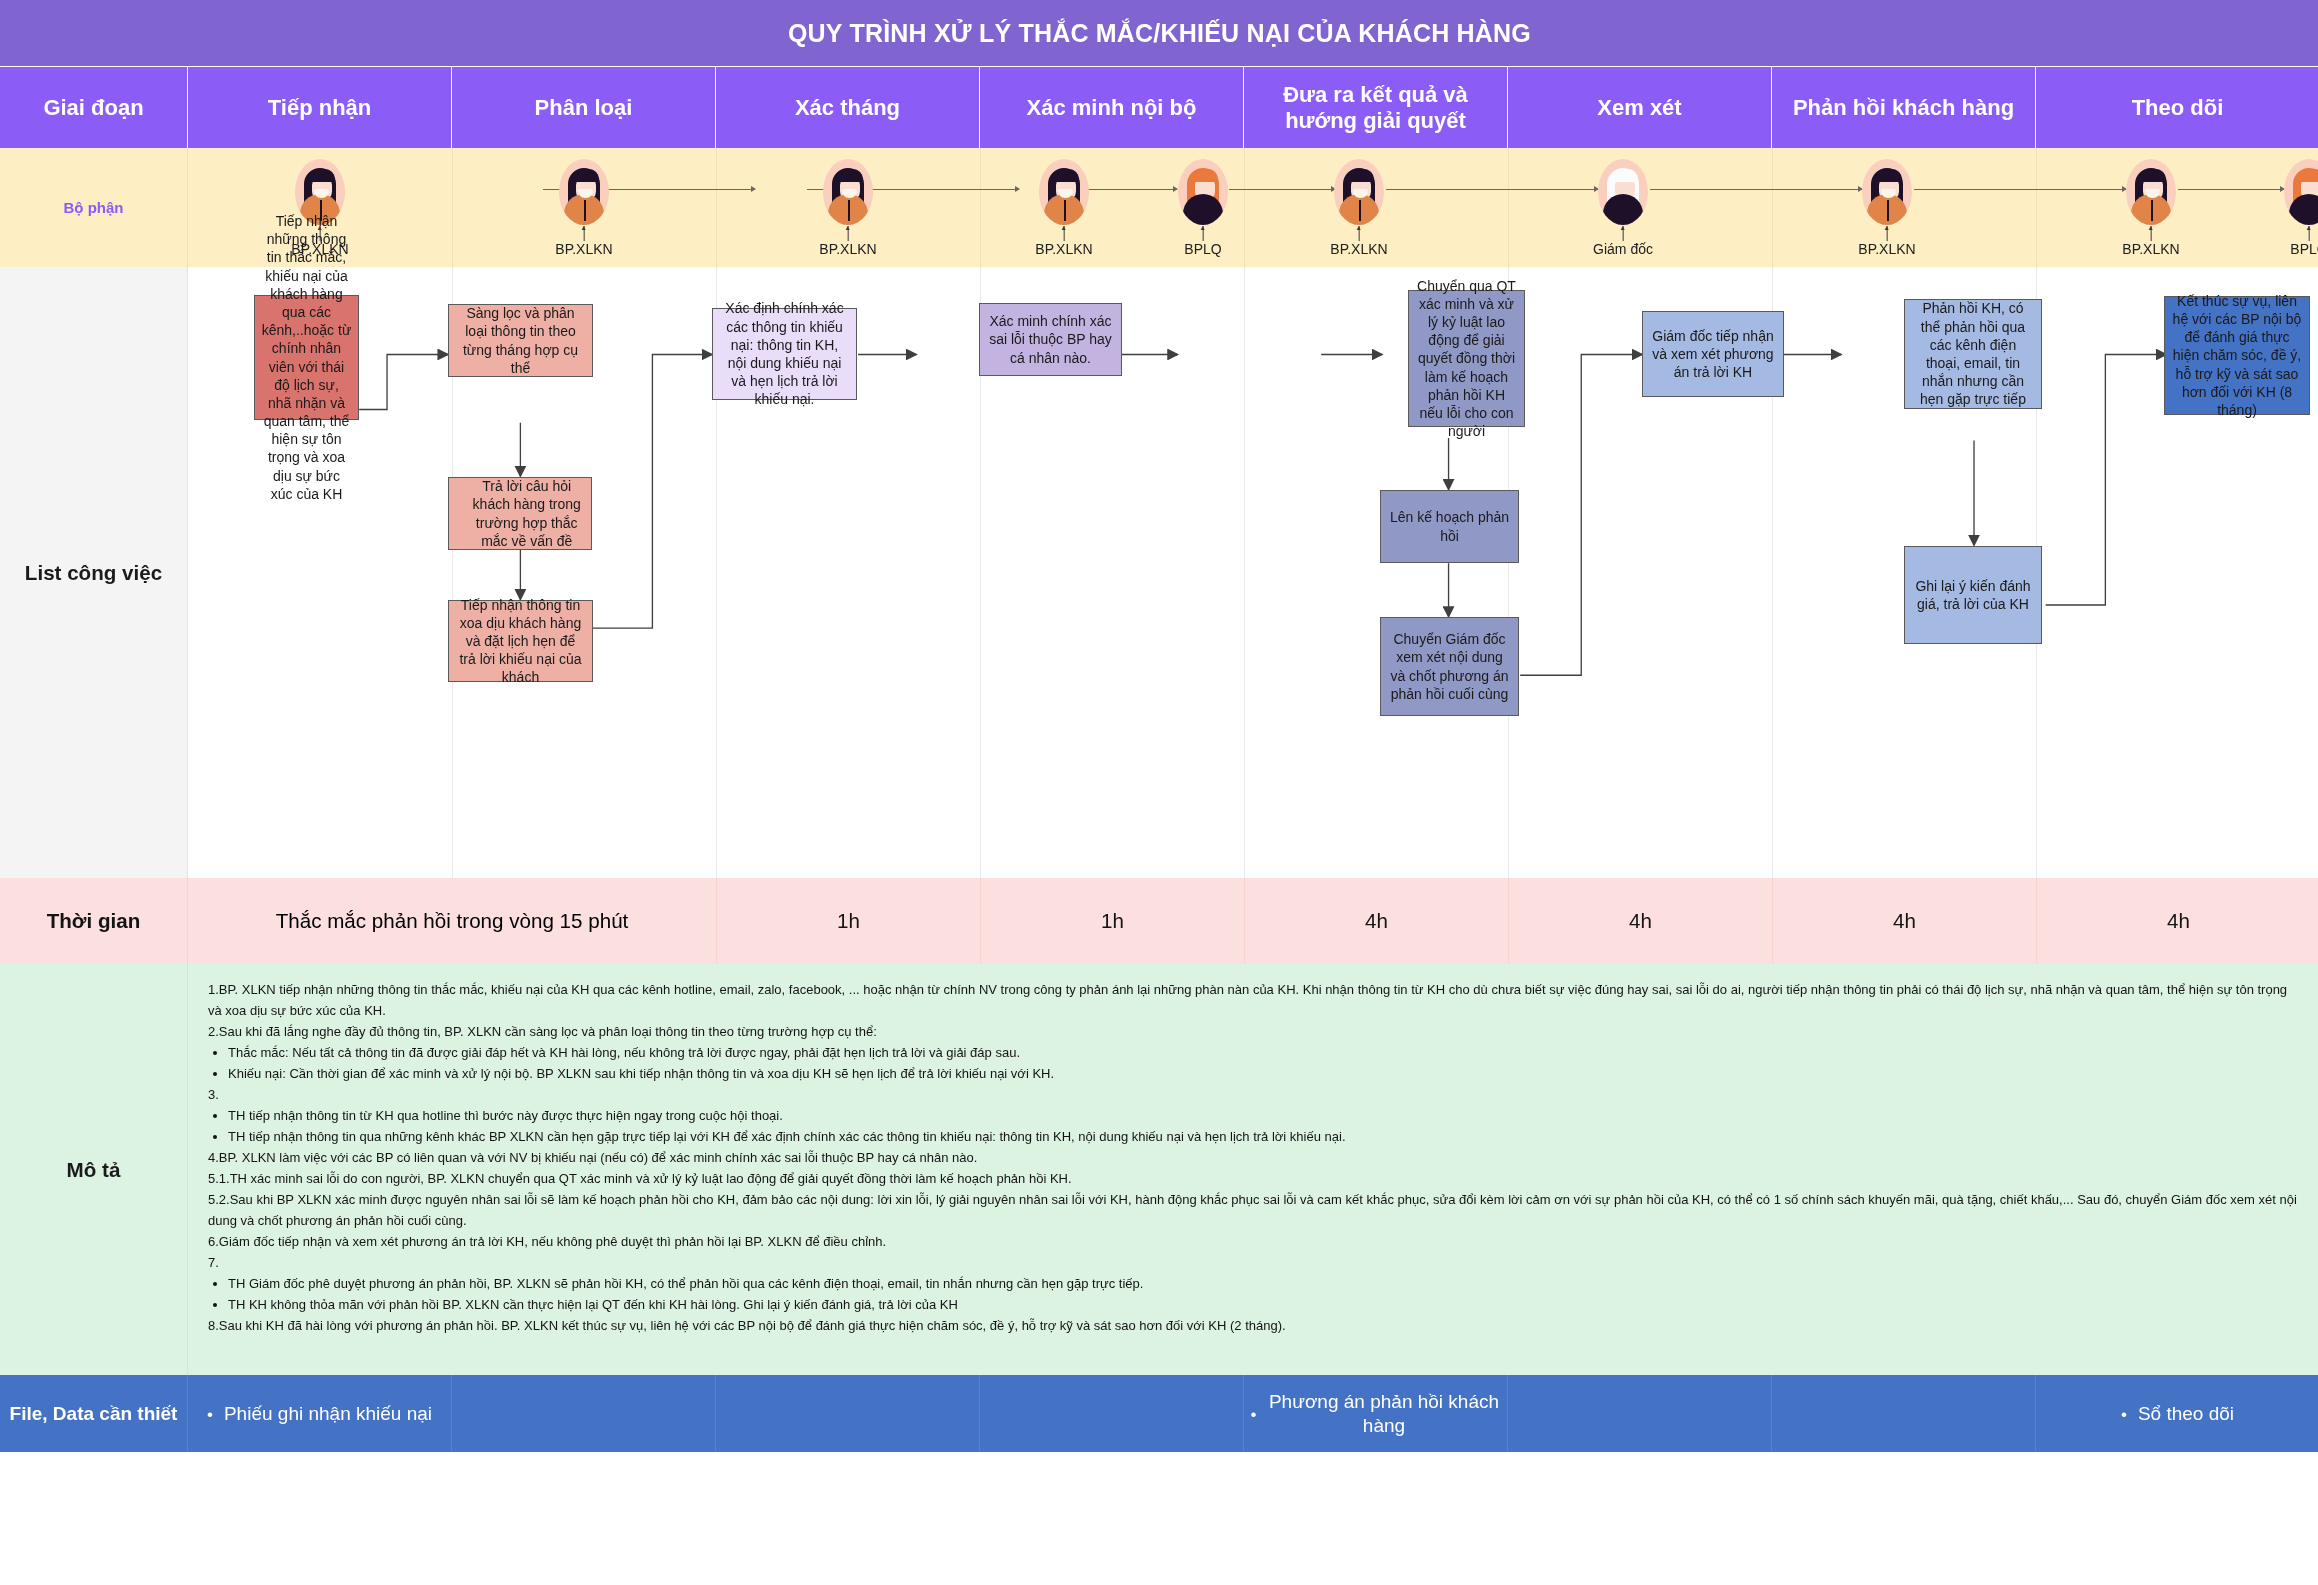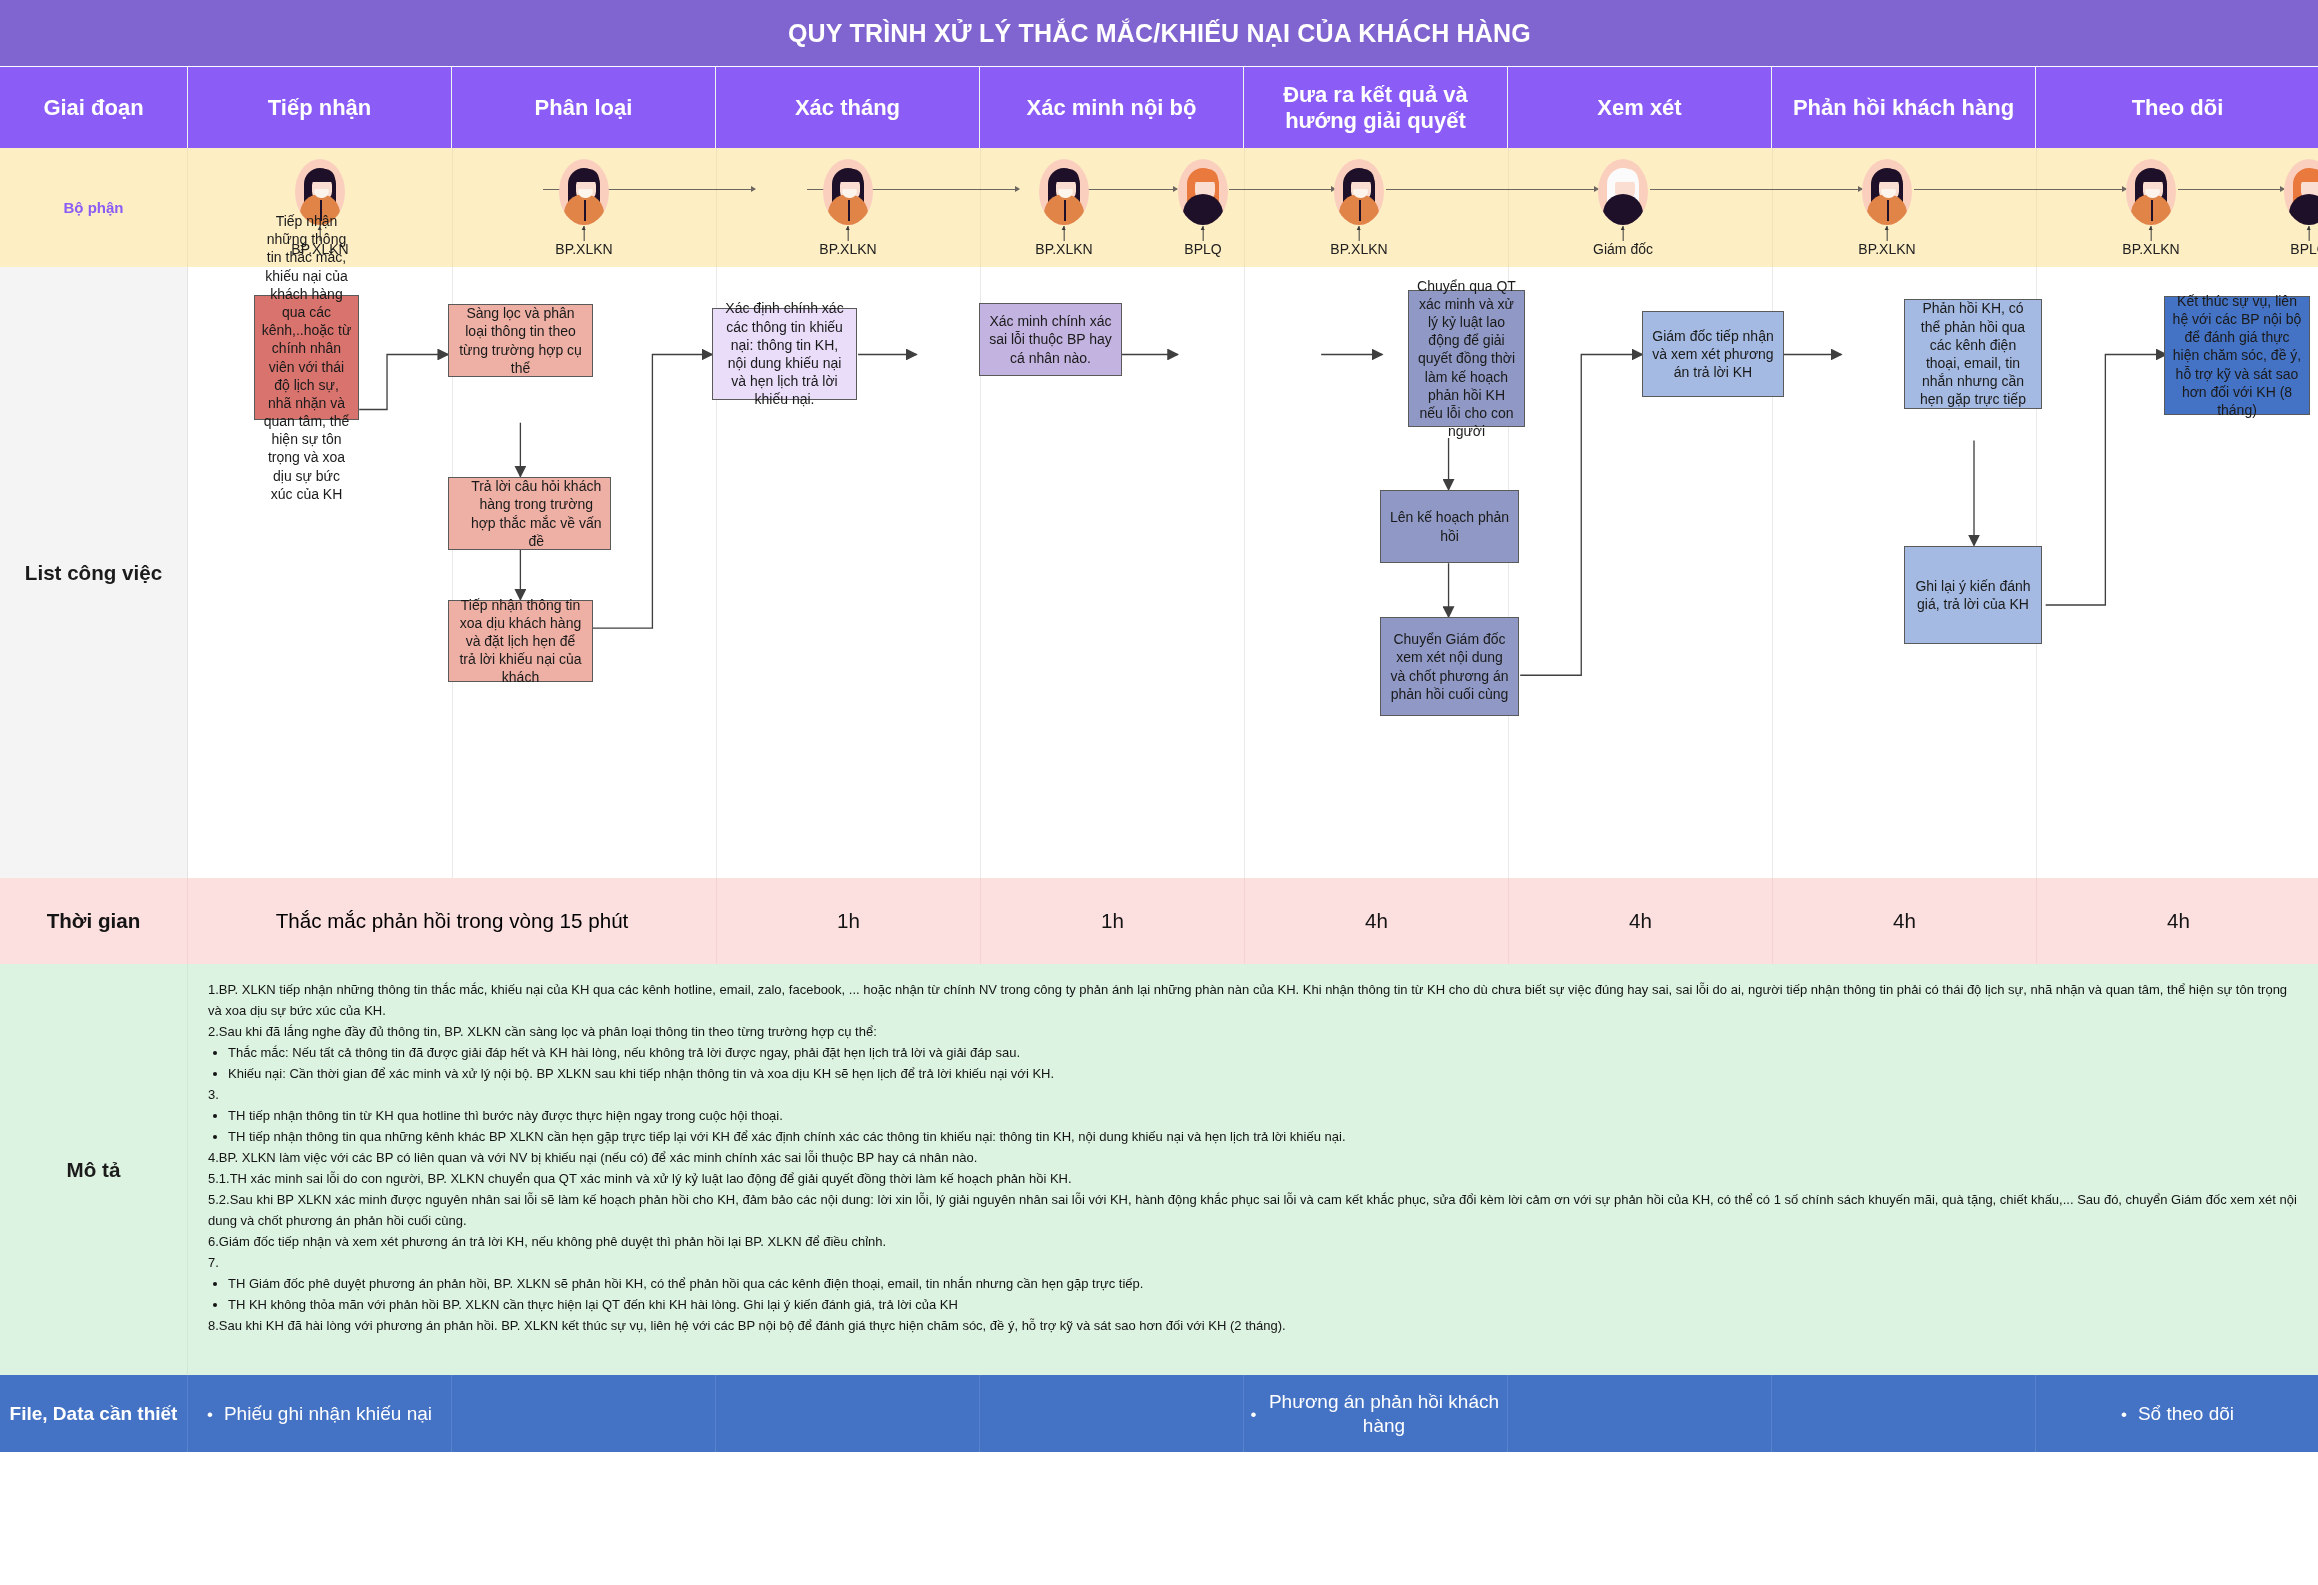--- a/index.html
+++ b/index.html
@@ -370,22 +370,22 @@
           <path d="M1900,258 L1900,336" marker-end="url(#ah)"></path>
           <path d="M1900,447 L1900,528" marker-end="url(#ah)"></path>
           <path d="M2008,616 L2100,616 L2100,132 L2192,132" marker-end="url(#ah)"></path>
           <path d="M2400,132 L2492,132" marker-end="url(#ah)"></path>
           <path d="M2692,262 L2692,420" marker-end="url(#ah)"></path>
           <path d="M2800,510 L2890,510 L2890,132 L2982,132" marker-end="url(#ah)"></path>
         </g>
       </svg>
 
       <div class="fbox red-dark" style="left:66px;top:28px;width:105px;height:125px;">Tiếp nhận những thông tin thắc mắc, khiếu nại của khách hàng qua các kênh,..hoặc từ chính nhân viên với thái độ lịch sự, nhã nhặn và quan tâm, thể hiện sự tôn trọng và xoa dịu sự bức xúc của KH</div>
-      <div class="fbox red-light" style="left:260px;top:37px;width:145px;height:73px;">Sàng lọc và phân loại thông tin theo từng trường hợp cụ thể</div>
-      <div class="fbox red-light" style="left:260px;top:210px;width:163px;height:73px;padding-left:20px;">Trả lời câu hỏi khách hàng trong trường hợp thắc mắc về vấn đề</div>
+      <div class="fbox red-light" style="left:260px;top:37px;width:145px;height:73px;">Sàng lọc và phân loại thông tin theo từng tháng hợp cụ thể</div>
+      <div class="fbox red-light" style="left:260px;top:210px;width:144px;height:73px;padding-left:20px;">Trả lời câu hỏi khách hàng trong trường hợp thắc mắc về vấn đề</div>
       <div class="fbox red-light" style="left:260px;top:333px;width:145px;height:82px;">Tiếp nhận thông tin xoa dịu khách hàng và đặt lịch hẹn để trả lời khiếu nại của khách</div>
       <div class="fbox violet-light" style="left:524px;top:41px;width:145px;height:92px;">Xác định chính xác các thông tin khiếu nại: thông tin KH, nội dung khiếu nại và hẹn lịch trả lời khiếu nại.</div>
       <div class="fbox violet" style="left:791px;top:36px;width:143px;height:73px;">Xác minh chính xác sai lỗi thuộc BP hay cá nhân nào.</div>
       <div class="fbox blue-mid" style="left:1192px;top:23px;width:117px;height:137px;margin-left:28px;">Chuyển qua QT xác minh và xử lý kỷ luật lao động để giải quyết đồng thời làm kế hoạch phản hồi KH nếu lỗi cho con người</div>
       <div class="fbox blue-mid" style="left:1192px;top:223px;width:139px;height:73px;">Lên kế hoạch phản hồi</div>
       <div class="fbox blue-mid" style="left:1192px;top:350px;width:139px;height:99px;">Chuyển Giám đốc xem xét nội dung và chốt phương án phản hồi cuối cùng</div>
       <div class="fbox blue-light" style="left:1454px;top:44px;width:142px;height:86px;">Giám đốc tiếp nhận và xem xét phương án trả lời KH</div>
       <div class="fbox blue-light" style="left:1716px;top:32px;width:138px;height:110px;">Phản hồi KH, có thể phản hồi qua các kênh điện thoại, email, tin nhắn nhưng cần hẹn gặp trực tiếp</div>
       <div class="fbox blue-light" style="left:1716px;top:279px;width:138px;height:98px;">Ghi lại ý kiến đánh giá, trả lời của KH</div>
       <div class="fbox blue-strong" style="left:1976px;top:29px;width:146px;height:119px;">Kết thúc sự vụ, liên hệ với các BP nội bộ để đánh giá thực hiện chăm sóc, đề ý, hỗ trợ kỹ và sát sao hơn đối với KH (8 tháng)</div>

